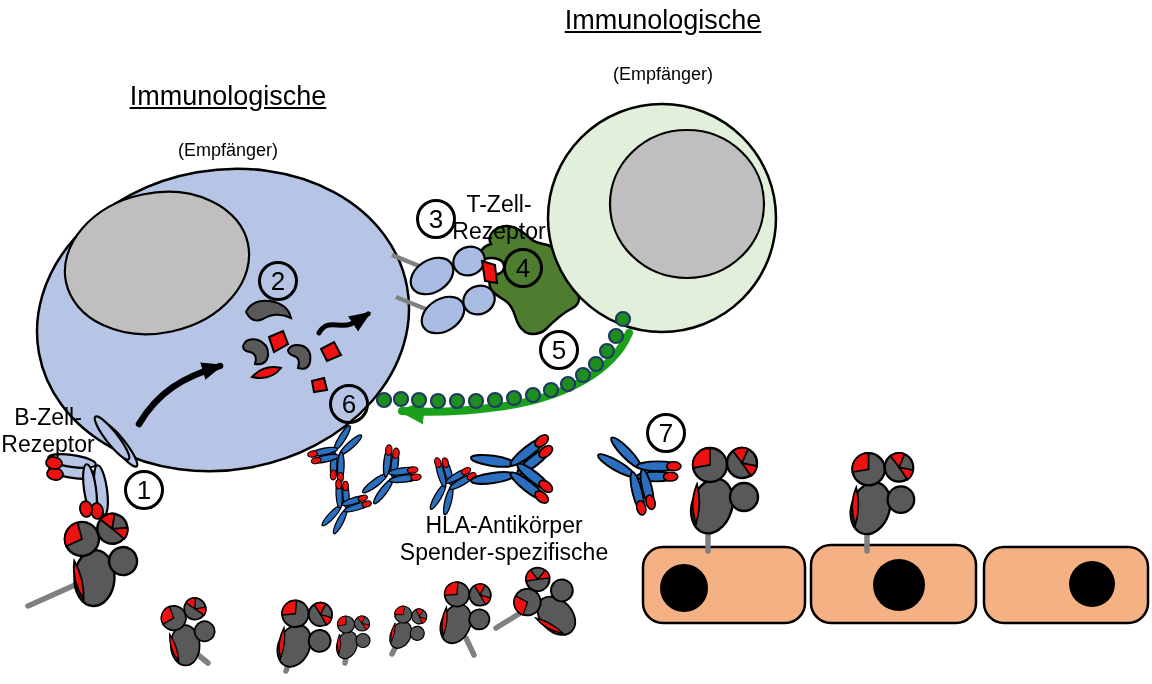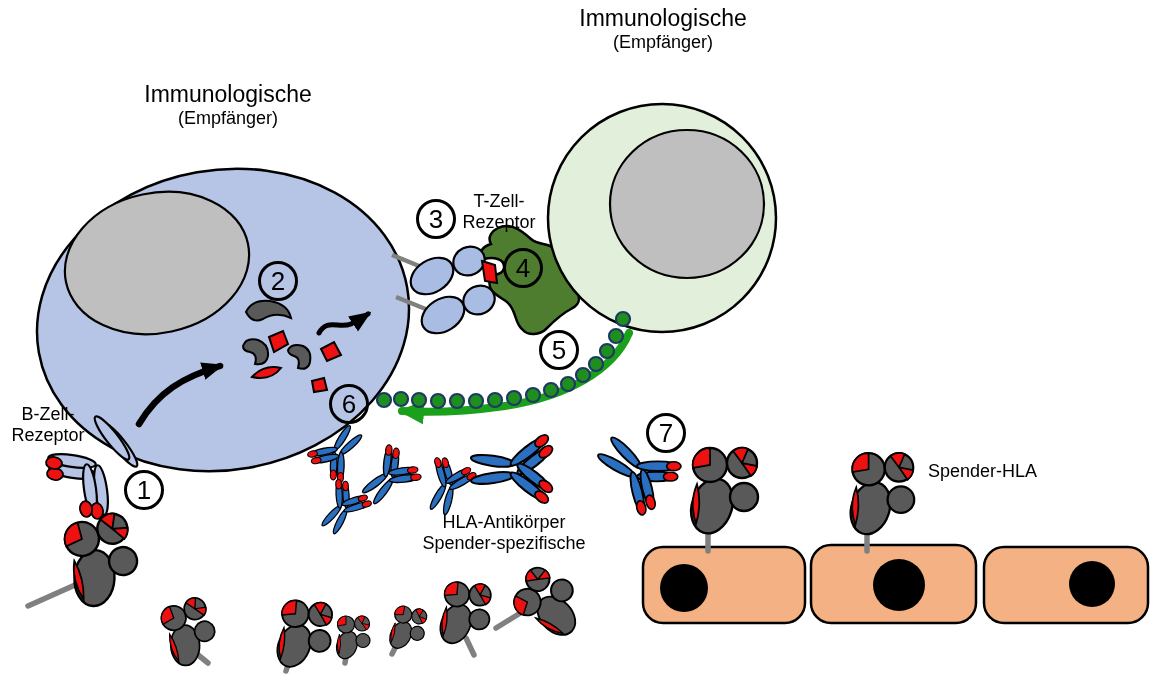--- a/index.html
+++ b/index.html
@@ -27,23 +27,23 @@
   .stem    { stroke:var(--stalk-gray); stroke-width:4.5; stroke-linecap:butt; fill:none; }
   .tissue  { fill:var(--tissue-cell-orange); stroke:#000; stroke-width:2.5; }
   .tnuc    { fill:var(--tissue-nucleus-black); }
   .barrow  { stroke:#000; stroke-width:6.5; fill:none; stroke-linecap:round; }
   .barrow2 { stroke:#000; stroke-width:5;   fill:none; stroke-linecap:round; }
   .garrow  { stroke:var(--cytokine-arrow-green); stroke-width:8; fill:none; stroke-linecap:round; }
   .dot     { fill:var(--cytokine-dot-green); stroke:var(--cytokine-dot-outline); stroke-width:2.2; }
 
   .label { position:absolute; text-align:center; transform:translateX(-50%); line-height:1.16; white-space:nowrap; }
   .label.left { transform:none; text-align:left; }
-  .t-main  { font-size:23px; }
-  .t-sub   { font-size:18px; }
-  .t-small { font-size:18px; }
+  .t-main  { font-size:27px;text-decoration:underline; }
+  .t-sub   { font-size:18px;margin-top:28px; }
+  .t-small { font-size:23px; }
 
   .step {
     position:absolute; box-sizing:border-box; width:40px; height:40px;
     border:3px solid #000; border-radius:50%;
     display:flex; align-items:center; justify-content:center;
     font-size:26px; background:transparent;
   }
   .step.white { background:#fff; }
 </style>
 </head>
@@ -229,21 +229,20 @@
     <div class="t-small">B-Zell-</div>
     <div class="t-small">Rezeptor</div>
   </div>
 
   <div class="label" style="left:504px; top:512px;">
     <div class="t-small">HLA-Antikörper</div>
     <div class="t-small">Spender-spezifische</div>
   </div>
 
   <div class="label left" style="left:928px; top:461px;">
-    <div class="t-small">Spender-HLA</div>
   </div>
 
 
   <div class="step white" style="left:124px; top:470px;">1</div>
   <div class="step" style="left:258px; top:261px;">2</div>
   <div class="step white" style="left:416px; top:199px;">3</div>
   <div class="step" style="left:503px; top:248px;">4</div>
   <div class="step white" style="left:539px; top:330px;">5</div>
   <div class="step" style="left:329px; top:384px;">6</div>
   <div class="step white" style="left:646px; top:413px;">7</div>

